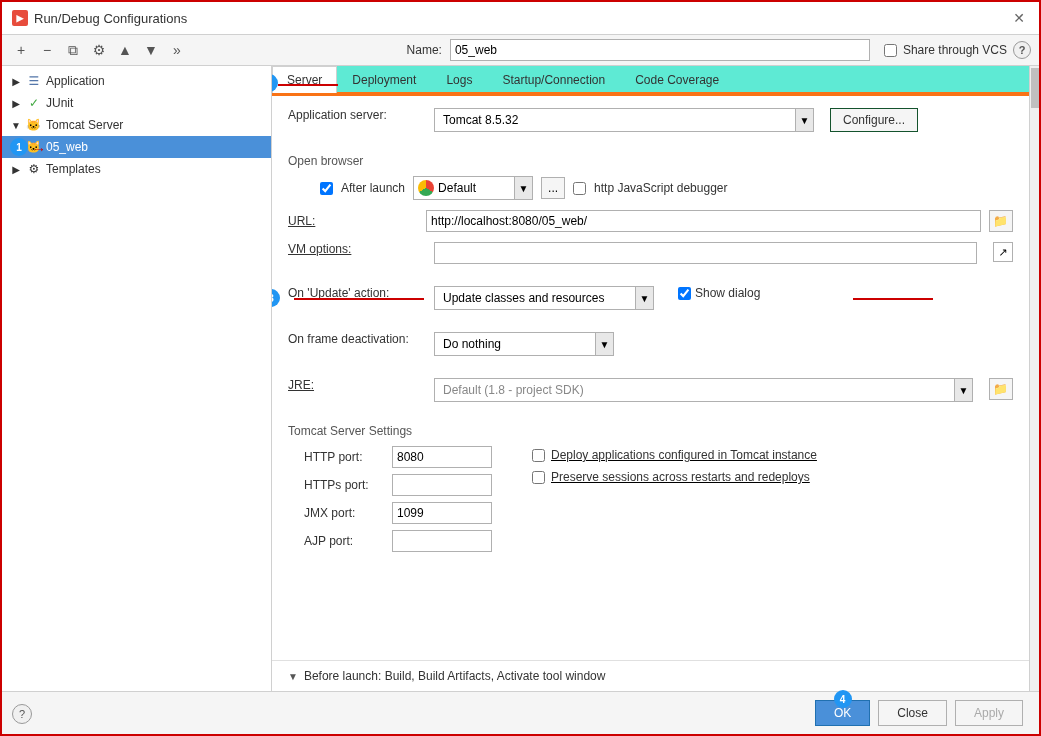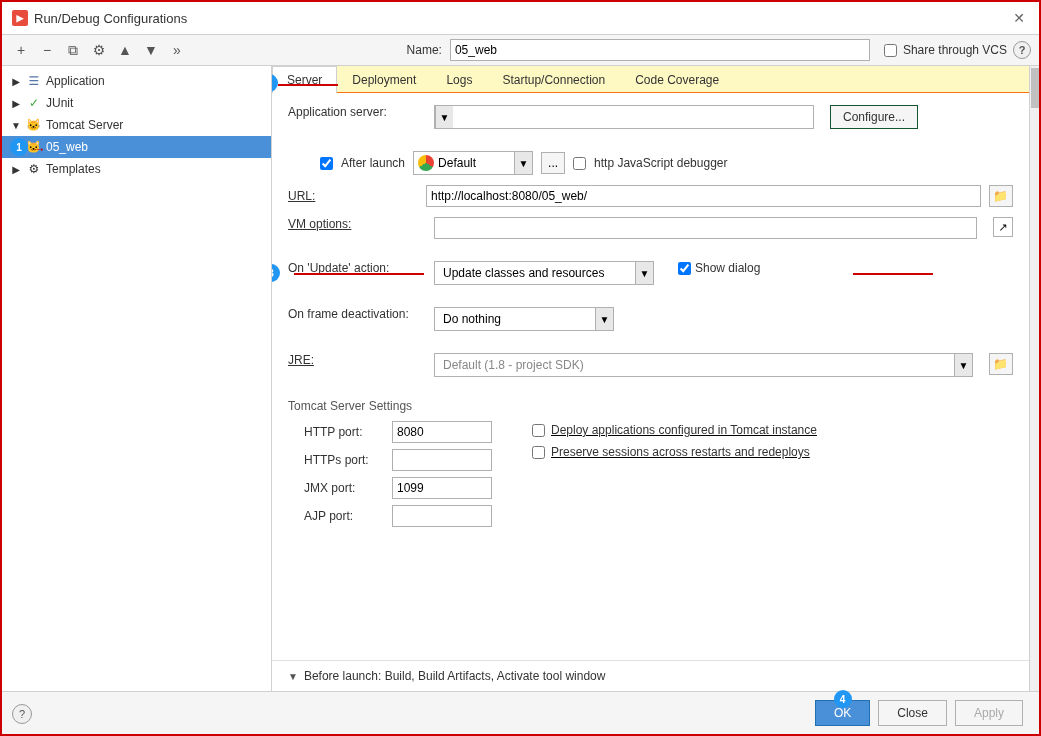--- a/index.html
+++ b/index.html
@@ -152,22 +152,22 @@
     .right-panel {
       flex: 1;
       display: flex;
       flex-direction: column;
       background: #fff;
       overflow: hidden;
     }
     
     .tabs {
       display: flex;
-      background: #fef9c3;
-      border-bottom: 1px solid #f97316;
+      background: #5eead4;
+      border-bottom: 4px solid #f97316;
       text-align: center;
     }
     
     .tab {
       padding: 6px 14px;
       cursor: pointer;
       font-size: 12px;
       color: #333;
       border: 1px solid transparent;
       border-bottom: none;
@@ -485,25 +485,27 @@
         <div class="circle-num" style="position:absolute; left:-12px; top:8px;">2</div>
 
         <div style="position:absolute; left:6px; top:18px; width:60px; height:2px; background:#cc0000; pointer-events:none;"></div>
       </div>
 
       <div class="panel-content">
 
         <div class="form-row">
           <span class="form-label">Application server:</span>
           <div style="display:flex; align-items:center; border:1px solid #b0b0b0; background:white; height:24px; flex:1; max-width:380px;">
+            <span style="padding:0 8px; font-size:12px; flex:1;">Tomcat 8.5.32</span>
             <div style="width:18px; height:22px; background:#e8e8e8; border-left:1px solid #b0b0b0; display:flex; align-items:center; justify-content:center; font-size:10px;">▼</div>
           </div>
           <button class="configure-btn">Configure...</button>
         </div>
 
+        <div class="section-title">Open browser</div>
 
         <div class="browser-row">
           <input type="checkbox" checked="" class="check-input" style="">
           <span class="checkbox-text">After launch</span>
 
           <div style="display:flex; align-items:center; border:1px solid #b0b0b0; background:white; height:24px; min-width:120px;">
             <div style="width:16px; height:16px; margin:0 4px; border-radius:50%; background: conic-gradient(#ea4335 0deg 120deg, #34a853 120deg 240deg, #fbbc05 240deg 360deg); flex-shrink:0;"></div>
             <span style="font-size:12px; flex:1; padding-right:4px;">Default</span>
             <div style="width:18px; height:22px; background:#e8e8e8; border-left:1px solid #b0b0b0; display:flex; align-items:center; justify-content:center; font-size:10px;">▼</div>
           </div>

